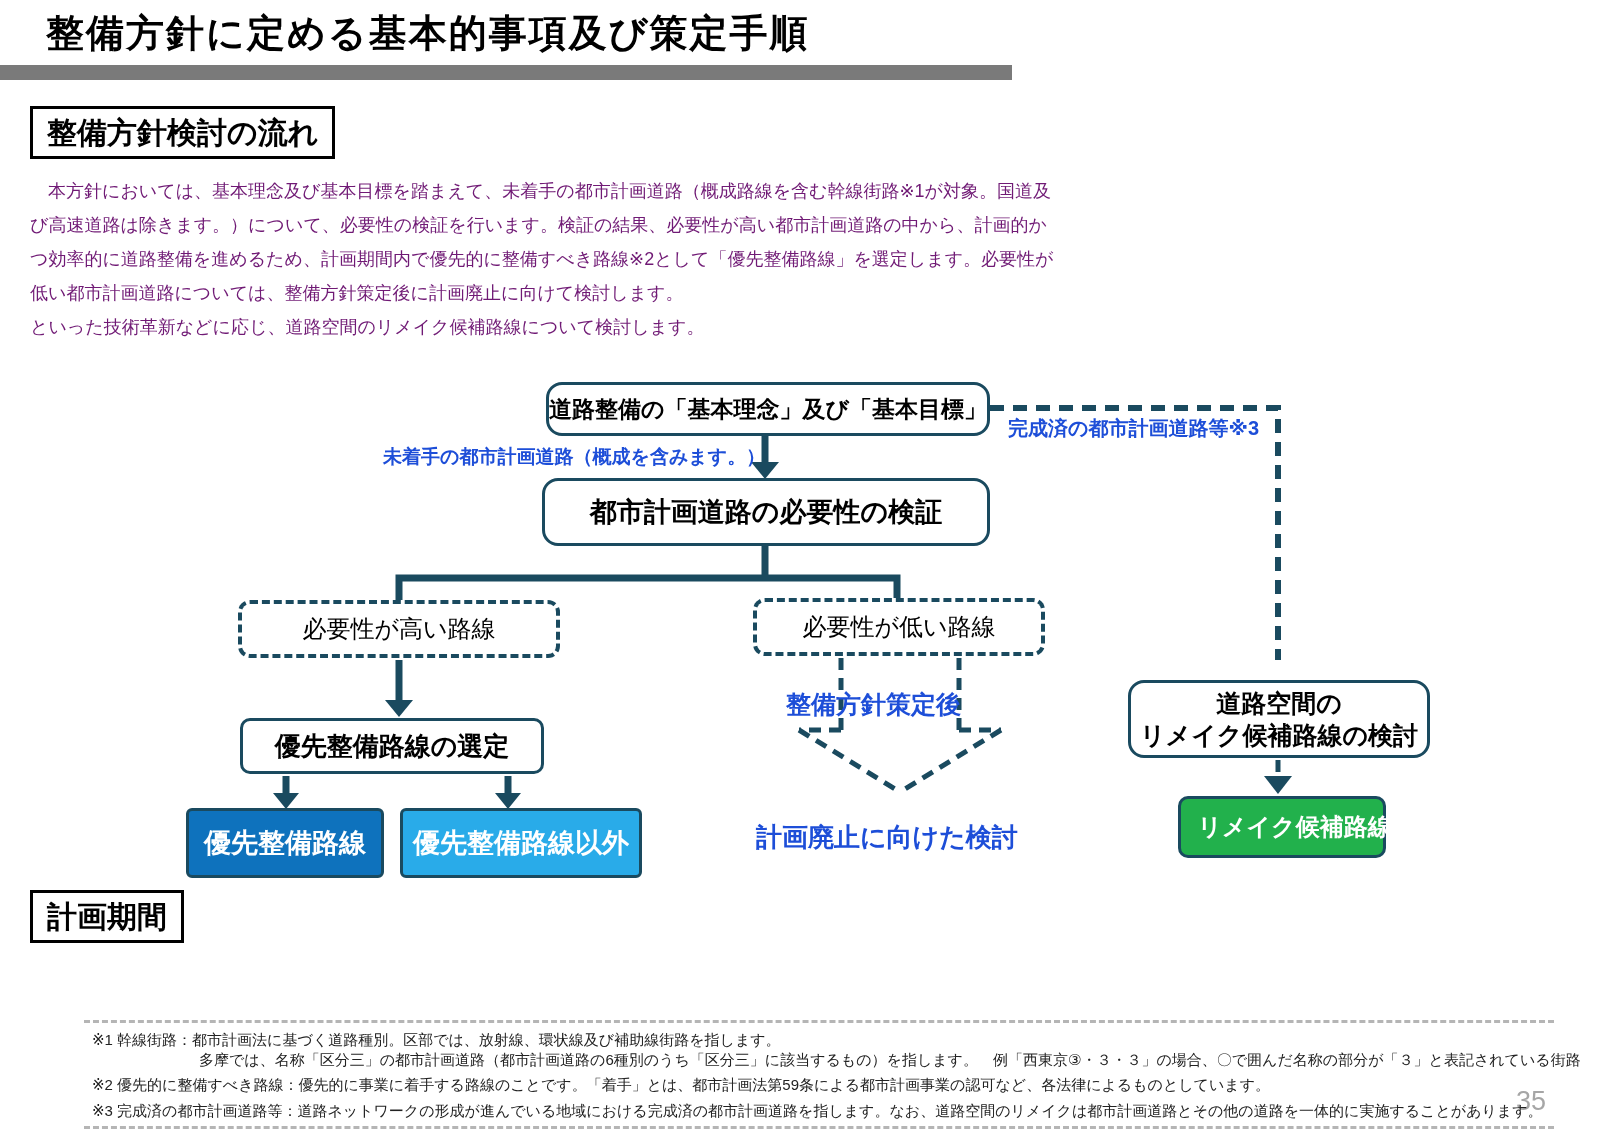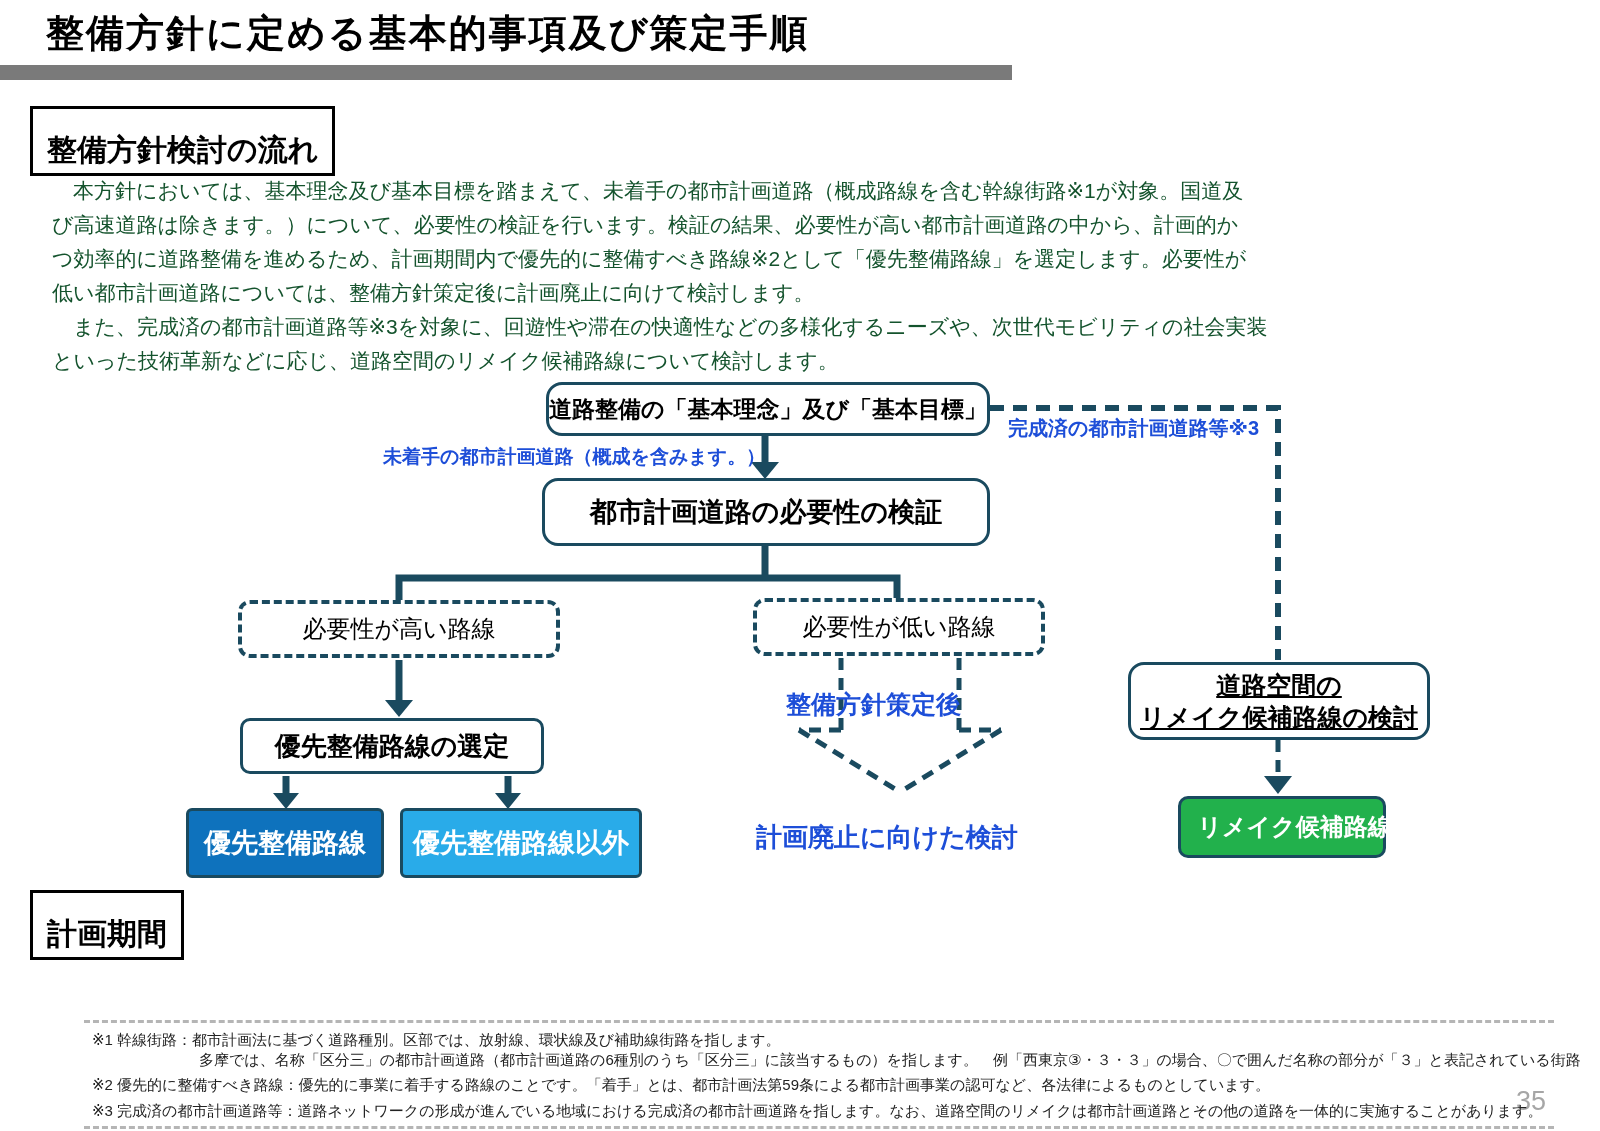--- a/index.html
+++ b/index.html
@@ -15,23 +15,23 @@
   body{background:#e8e8e8;}
   .slide{
     position:relative;width:1600px;height:1131px;background:#ffffff;
     font-family:"Liberation Sans","DejaVu Sans",sans-serif;color:#000;overflow:hidden;
   }
   .abs{position:absolute;}
   .slide-title{left:46px;top:8px;font-size:38px;font-weight:bold;letter-spacing:2px;white-space:nowrap;}
   .title-bar{left:0;top:65px;width:1012px;height:15px;background:var(--bar);}
   .section-head{
     border:3px solid #000;font-weight:bold;font-size:30px;line-height:1;
-    padding:26px 14px 8px 14px;background:#fff;white-space:nowrap;z-index:2;
+    padding:9px 14px 8px 14px;background:#fff;white-space:nowrap;z-index:2;
   }
-  .para{left:52px;top:174px;width:1530px;font-size:21px;line-height:34px;color:#14532d;}
+  .para{left:30px;top:174px;width:1530px;font-size:18px;line-height:34px;color:#701a75;}
   .para div{white-space:nowrap;}
   .flow-svg{left:0;top:0;width:1600px;height:1131px;z-index:1;}
   .ln{stroke:var(--line);stroke-width:7;fill:none;}
   .lncap{stroke-linecap:square;}
   .lnd{stroke:var(--line);stroke-width:6;fill:none;stroke-dasharray:14 9;}
   .lnd2{stroke:var(--line);stroke-width:5;fill:none;stroke-dasharray:12 8;}
   .ah{fill:var(--line);stroke:none;}
   .flow-box{
     position:absolute;display:flex;align-items:center;justify-content:center;
     background:#fff;border:3.5px solid var(--line);border-radius:16px;
@@ -54,21 +54,20 @@
   <div class="abs slide-title">整備方針に定める基本的事項及び策定手順</div>
   <div class="abs title-bar"></div>
 
   <div class="abs section-head" style="left:30px;top:106px;">整備方針検討の流れ</div>
 
   <div class="abs para">
     <div>　本方針においては、基本理念及び基本目標を踏まえて、未着手の都市計画道路（概成路線を含む幹線街路※1が対象。国道及</div>
     <div>び高速道路は除きます。）について、必要性の検証を行います。検証の結果、必要性が高い都市計画道路の中から、計画的か</div>
     <div>つ効率的に道路整備を進めるため、計画期間内で優先的に整備すべき路線※2として「優先整備路線」を選定します。必要性が</div>
     <div>低い都市計画道路については、整備方針策定後に計画廃止に向けて検討します。</div>
-    <div>　また、完成済の都市計画道路等※3を対象に、回遊性や滞在の快適性などの多様化するニーズや、次世代モビリティの社会実装</div>
     <div>といった技術革新などに応じ、道路空間のリメイク候補路線について検討します。</div>
   </div>
 
   <svg class="abs flow-svg" viewBox="0 0 1600 1131">
 
     <line class="ln" x1="765" y1="436" x2="765" y2="464"></line>
     <polygon class="ah" points="751,462 779,462 765,479"></polygon>
 
     <path class="lnd" d="M 990 408 H 1278 V 660"></path>
 
@@ -100,21 +99,21 @@
 
   <div class="flow-box" style="left:240px;top:718px;width:304px;height:56px;font-size:26px;border-radius:10px;">優先整備路線の選定</div>
 
   <div class="diagram-label" style="left:786px;top:688px;font-size:25px;">整備方針策定後</div>
 
   <div class="flow-box fill-box" style="left:186px;top:808px;width:198px;height:70px;font-size:27px;background:var(--priority-fill);">優先整備路線</div>
   <div class="flow-box fill-box" style="left:400px;top:808px;width:242px;height:70px;font-size:27px;background:var(--non-priority-fill);">優先整備路線以外</div>
 
   <div class="diagram-label" style="left:756px;top:820px;font-size:26px;">計画廃止に向けた検討</div>
 
-  <div class="flow-box" style="left:1128px;top:662px;width:302px;height:78px;font-size:25px;line-height:1.3;flex-direction:column;text-decoration:underline;">
+  <div class="flow-box" style="left:1128px;top:680px;width:302px;height:78px;font-size:25px;line-height:1.3;flex-direction:column;">
     <span>道路空間の</span>
     <span>リメイク候補路線の検討</span>
   </div>
 
   <div class="flow-box fill-box" style="left:1178px;top:796px;width:208px;height:62px;font-size:24px;border-radius:10px;background:var(--remake-fill);padding-left:25px;">リメイク候補路線</div>
 
   <div class="abs section-head" style="left:30px;top:890px;">計画期間</div>
 
   <div class="abs sep" style="left:84px;top:1020px;width:1470px;"></div>
   <div class="abs footnote" style="left:92px;top:1031px;">※1 幹線街路：都市計画法に基づく道路種別。区部では、放射線、環状線及び補助線街路を指します。</div>

